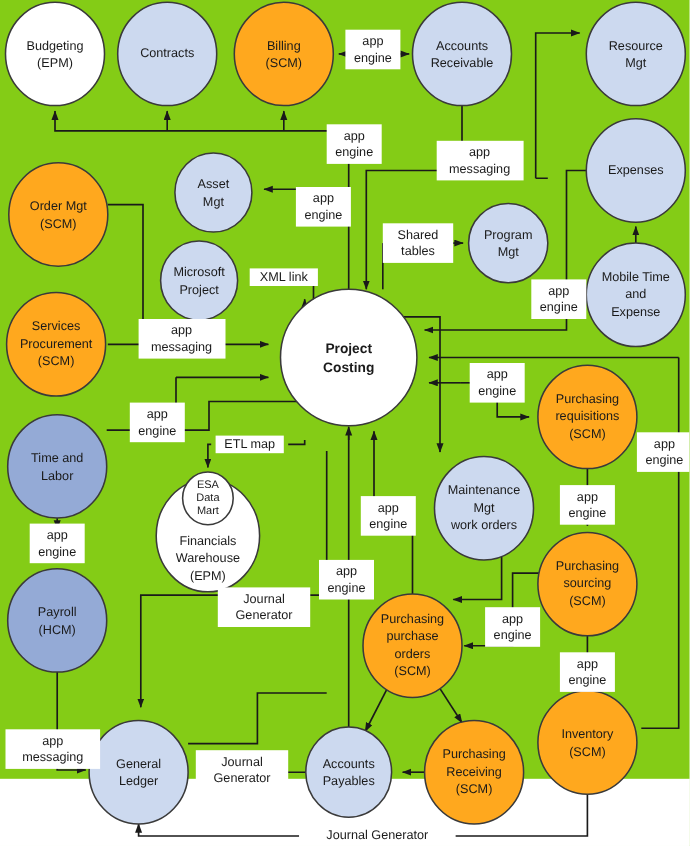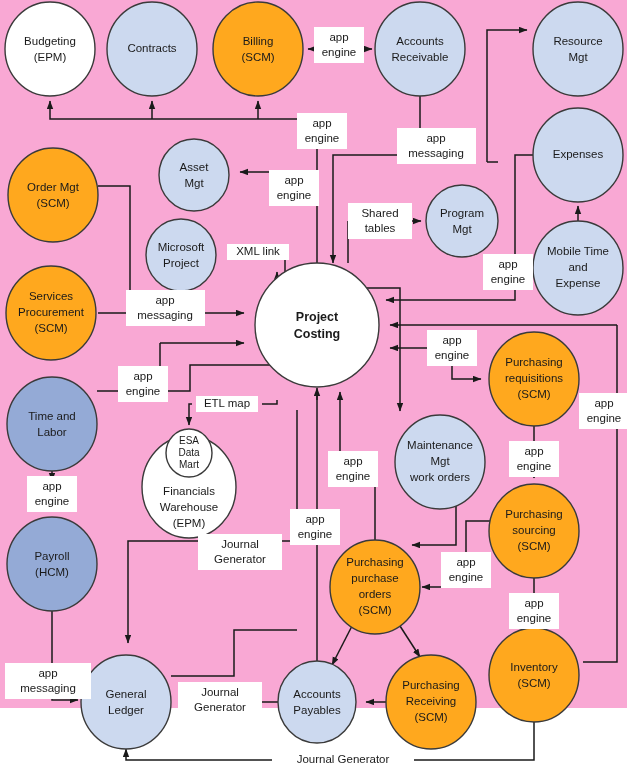--- a/index.html
+++ b/index.html
@@ -11,21 +11,21 @@
   body {
     width: 627px;
     height: 769px;
     font-family: "Liberation Sans", sans-serif;
     overflow: hidden;
   }
   #diagram-root {
     position: relative;
     width: 627px;
     height: 708px;
-    background: #f9a8d4;
+    background: #84cc16;
   }
   svg#diagram-svg {
     display: block;
     width: 627px;
     height: 769px;
   }
   .node-shape {
     stroke: #3a3a3a;
     stroke-width: 1.4;
   }

